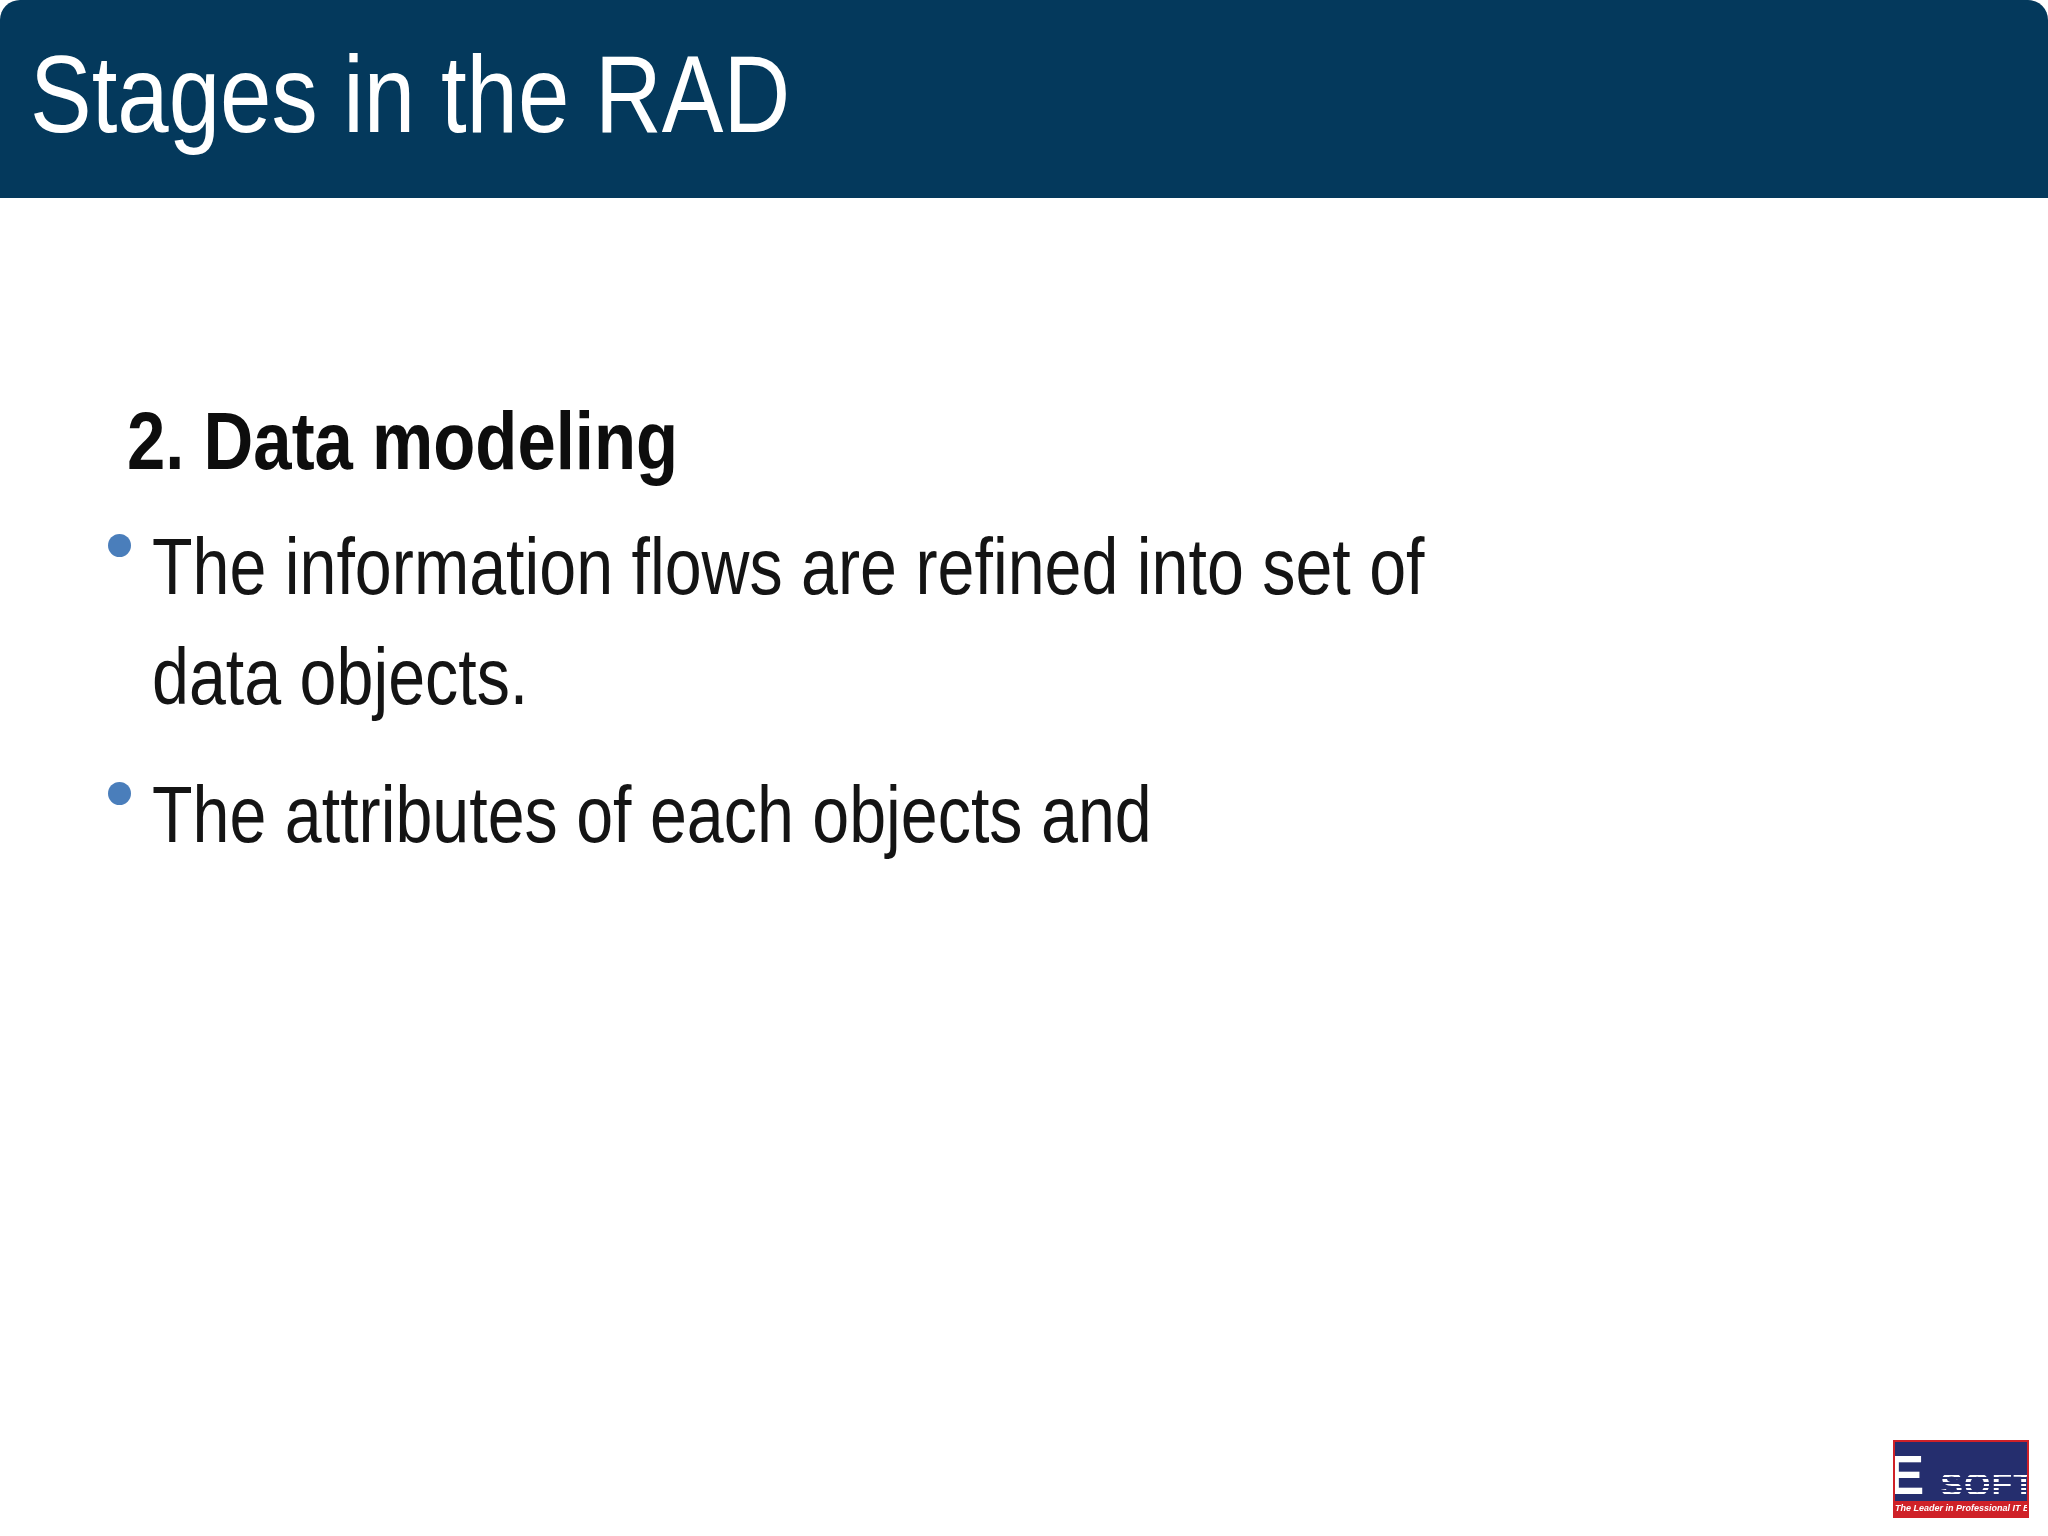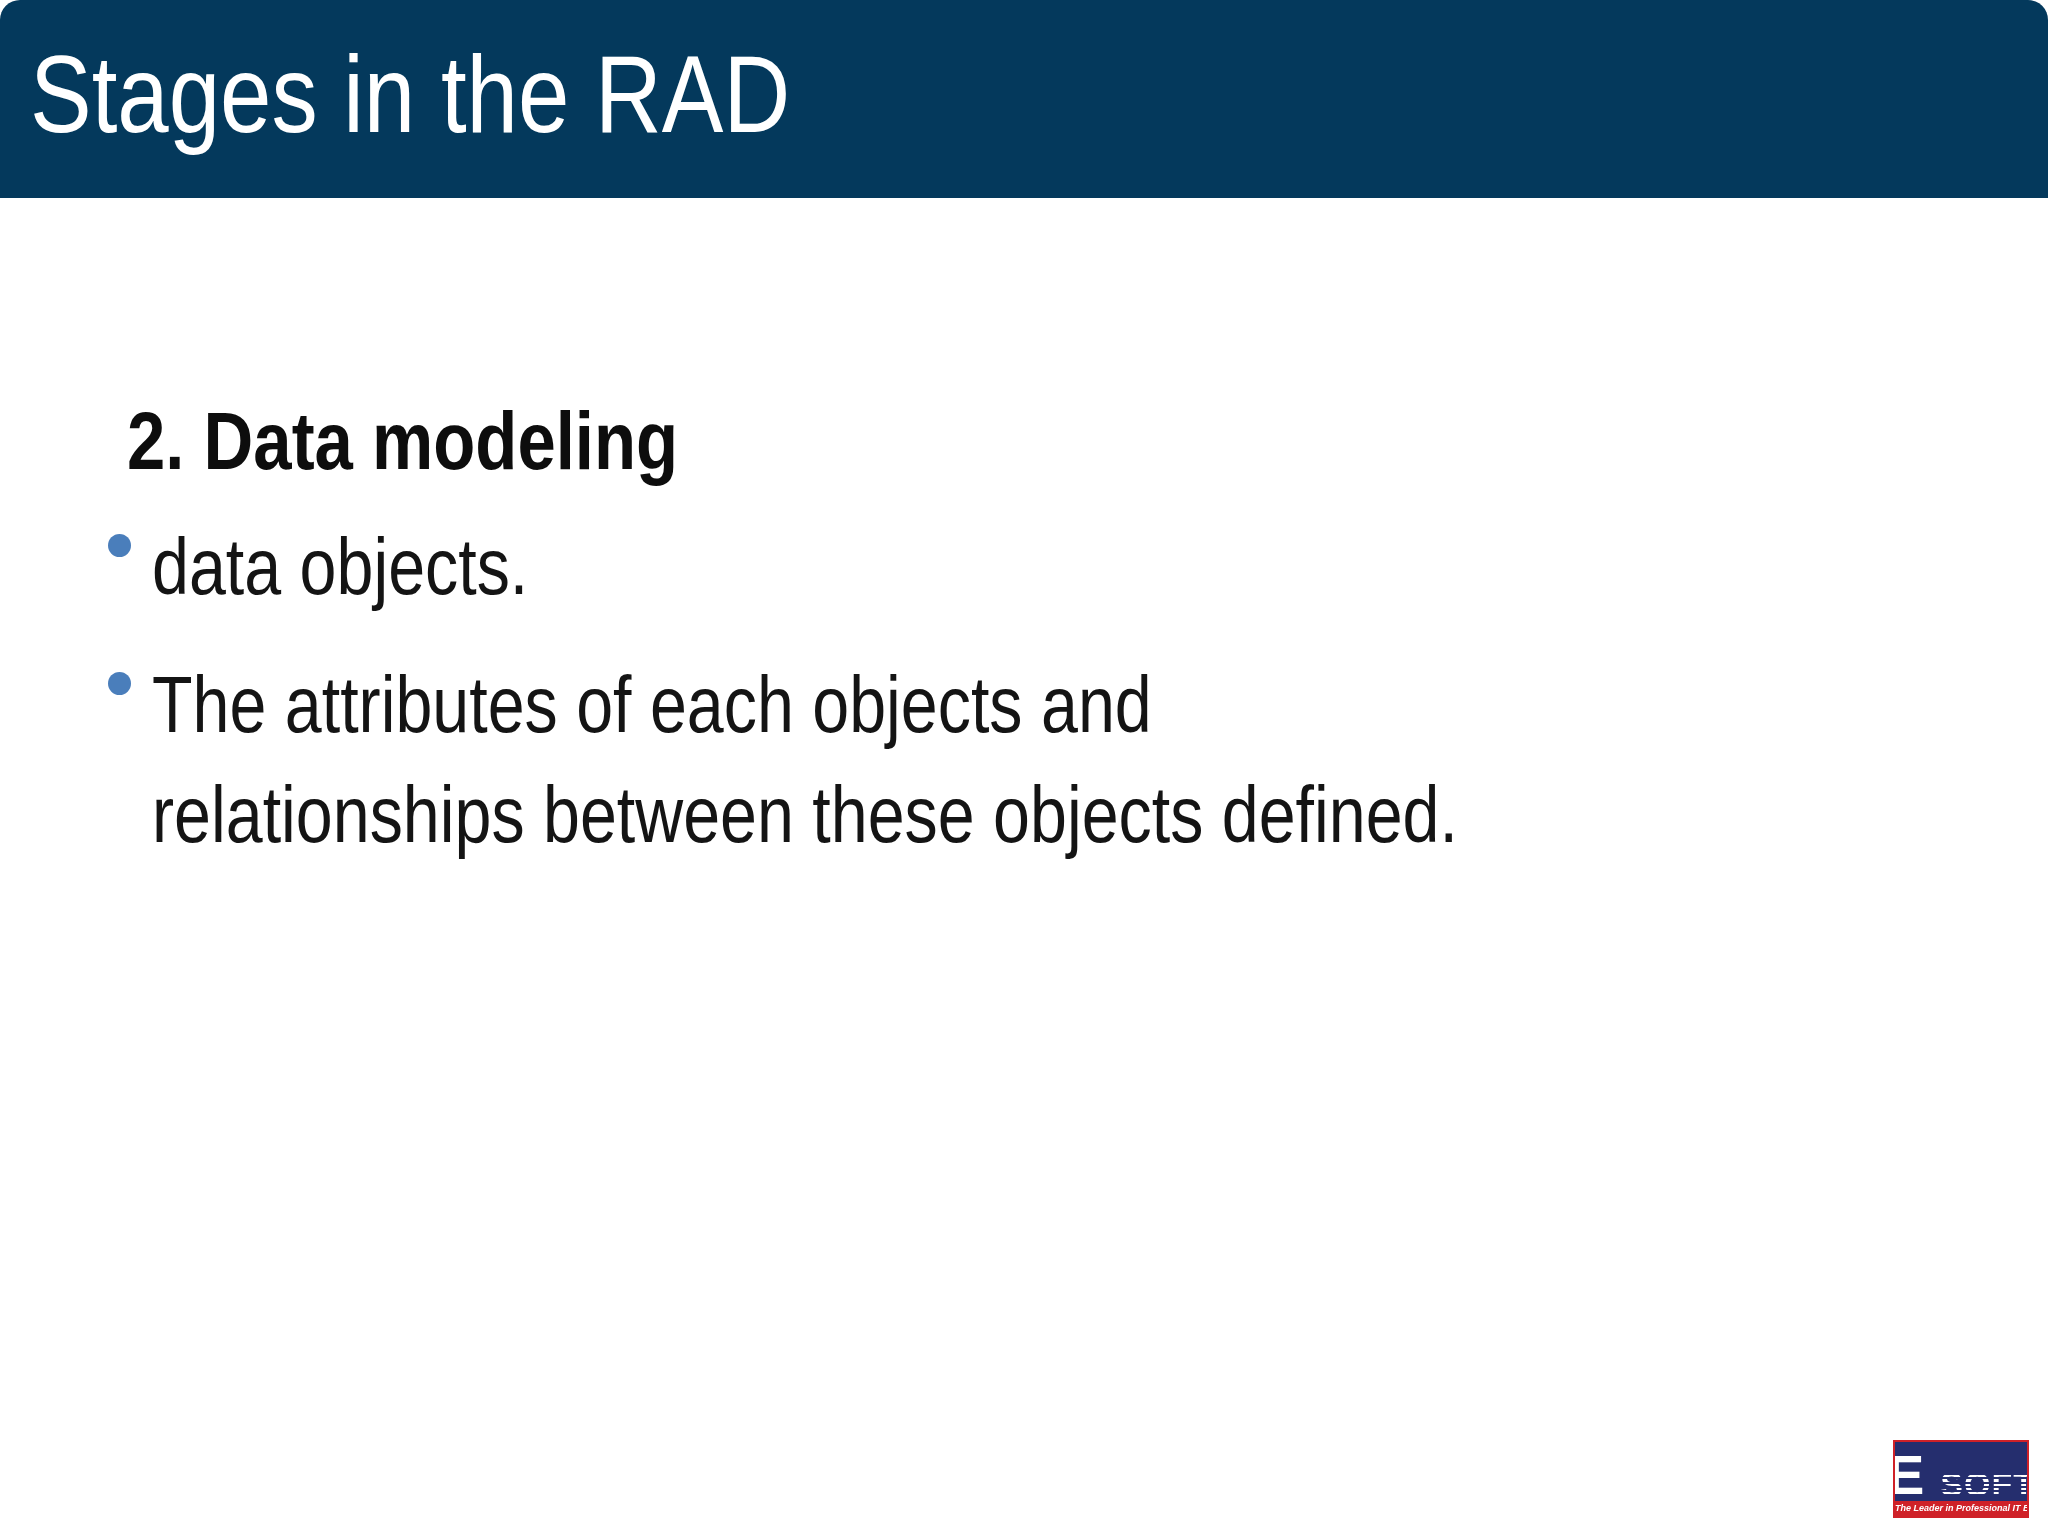--- a/index.html
+++ b/index.html
@@ -148,30 +148,30 @@
   </div>
 
   <div class="heading">
     <span class="squeeze">2. Data modeling</span>
   </div>
 
   <ul class="bullets">
     <li>
       <span class="bullet-dot"></span>
       <div class="bullet-line">
+        <span class="squeeze">The information flows are refined into set of</span>
+      </div>
+      <div class="bullet-line">
         <span class="squeeze">data objects.</span>
       </div>
     </li>
     <li>
       <span class="bullet-dot"></span>
       <div class="bullet-line">
         <span class="squeeze">The attributes of each objects and</span>
-      </div>
-      <div class="bullet-line">
-        <span class="squeeze">relationships between these objects defined.</span>
       </div>
     </li>
   </ul>
 
   <div class="logo">
     <div class="logo-main">
       <span class="logo-e">E</span>
       <span class="logo-soft">SOFT</span>
     </div>
     <div class="logo-tagline">The Leader in Professional IT Education</div>

